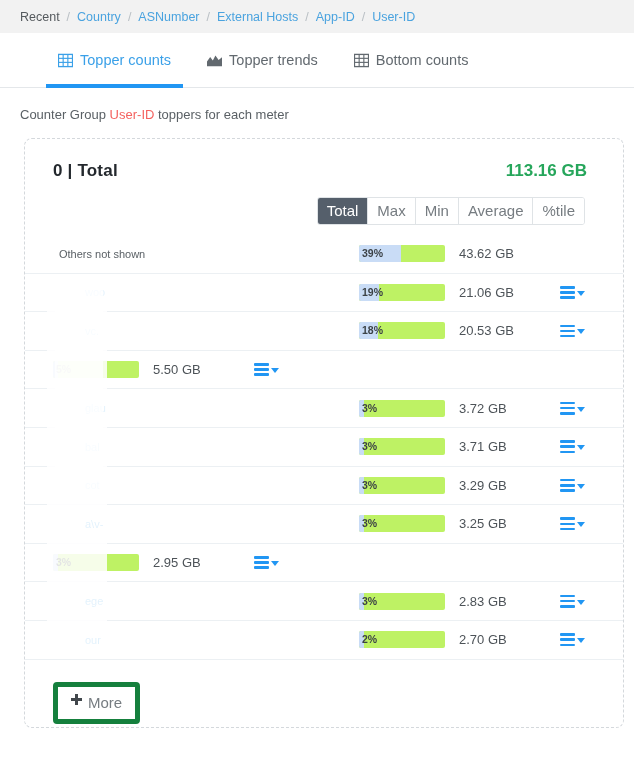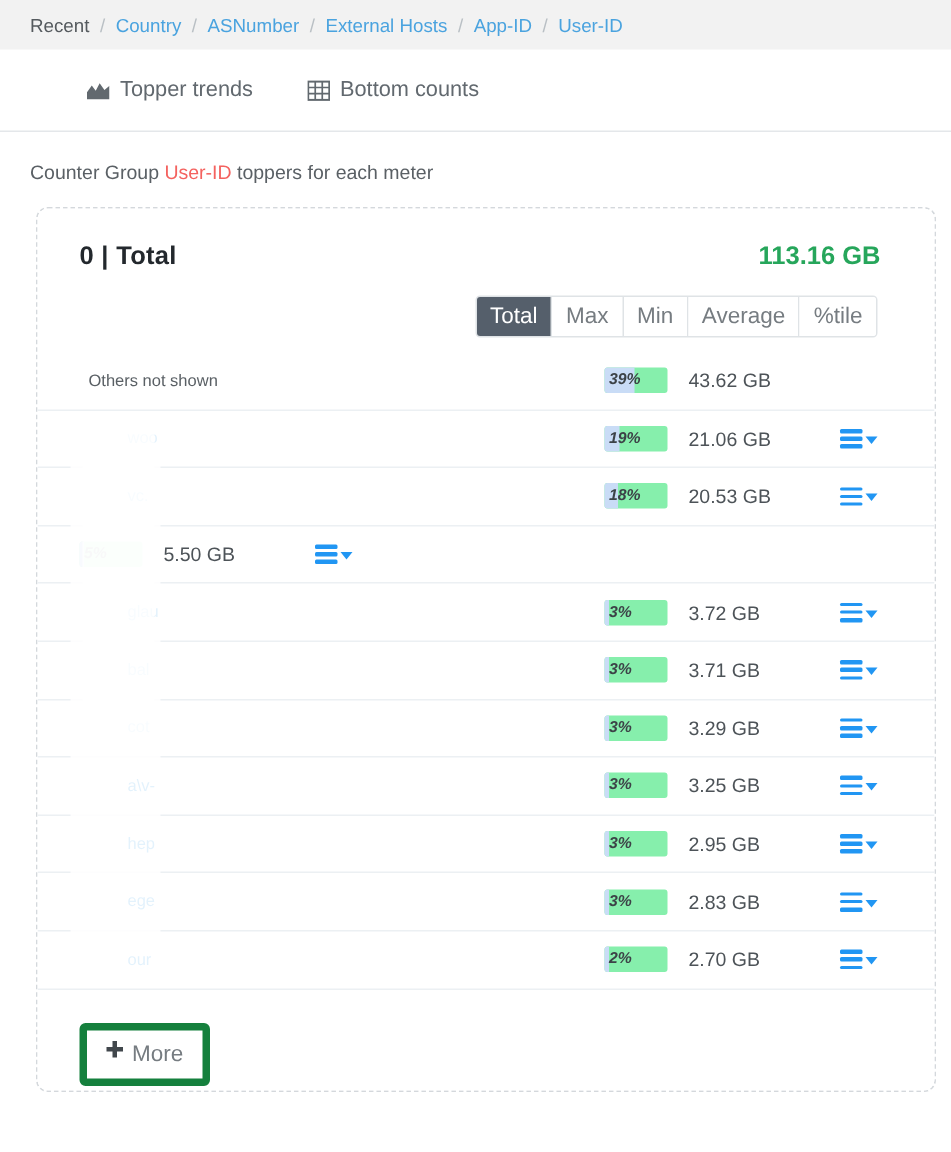--- a/index.html
+++ b/index.html
@@ -173,27 +173,26 @@
     padding-left: 32px;
     white-space: nowrap;
     overflow: hidden;
   }
   .row.summary .row-label {
     color: #5a6065;
     padding-left: 6px;
   }
   .bar {
     position: relative;
-    width: 42px;
+    width: 86px;
     height: 17px;
-    background: #86efac;
+    background: #bef264;
     border-radius: 2px;
     flex: none;
     margin-right: 14px;
-    font-style: italic;
   }
   .bar-fill {
     position: absolute;
     left: 0; top: 0; bottom: 0;
     background: #c9dcf6;
     border-radius: 2px 0 0 2px;
   }
   .bar-pct {
     position: absolute;
     left: 3px;
@@ -295,20 +294,32 @@
     <span class="crumb">ASNumber</span>
     <span class="crumb-sep">/</span>
     <span class="crumb">External Hosts</span>
     <span class="crumb-sep">/</span>
     <span class="crumb">App-ID</span>
     <span class="crumb-sep">/</span>
     <span class="crumb">User-ID</span>
   </div>
 
 <div class="tabbar" id="tabbar">
+    <div class="tab active">
+      <span class="tab-icon">
+        <svg viewBox="0 0 16 16" width="15" height="15">
+          <rect x="0.5" y="1.5" width="15" height="13" fill="none" stroke="currentColor" stroke-width="1.4"></rect>
+          <line x1="0.5" y1="5.7" x2="15.5" y2="5.7" stroke="currentColor" stroke-width="1.2"></line>
+          <line x1="0.5" y1="10" x2="15.5" y2="10" stroke="currentColor" stroke-width="1.2"></line>
+          <line x1="5.5" y1="1.5" x2="5.5" y2="14.5" stroke="currentColor" stroke-width="1.2"></line>
+          <line x1="10.5" y1="1.5" x2="10.5" y2="14.5" stroke="currentColor" stroke-width="1.2"></line>
+        </svg>
+      </span>
+      <span>Topper counts</span>
+    </div>
     <div class="tab">
       <span class="tab-icon">
         <svg viewBox="0 0 16 16" width="15" height="15">
           <path d="M0 14 L0 9 L3.4 4.2 L6.2 8 L9 2.6 L12.4 7.4 L16 4.4 L16 14 Z" fill="currentColor"></path>
         </svg>
       </span>
       <span>Topper trends</span>
     </div>
     <div class="tab">
       <span class="tab-icon">
@@ -461,21 +472,20 @@
         <div class="row-menu">
           <span class="hamburger">
             <i></i>
             <i></i>
             <i></i>
           </span>
           <span class="caret"></span>
         </div>
       </div>
       <div class="row">
-        <div class="row-label">hep</div>
         <div class="bar">
           <div class="bar-fill" style="width: 6%;"></div>
           <div class="bar-pct">3%</div>
         </div>
         <div class="row-value">2.95 GB</div>
         <div class="row-menu">
           <span class="hamburger">
             <i></i>
             <i></i>
             <i></i>

